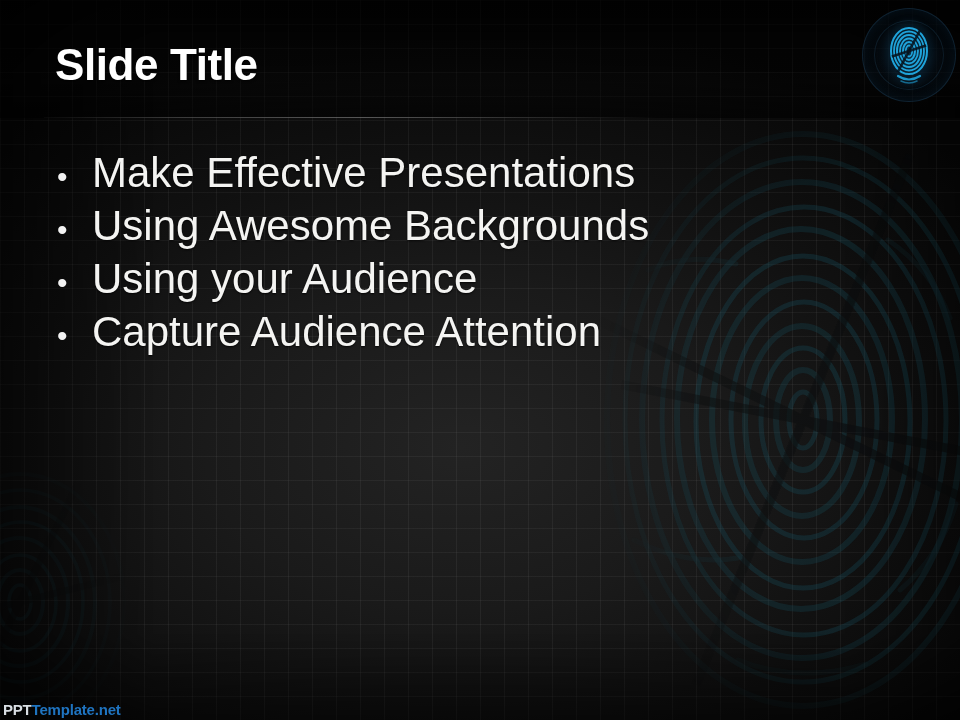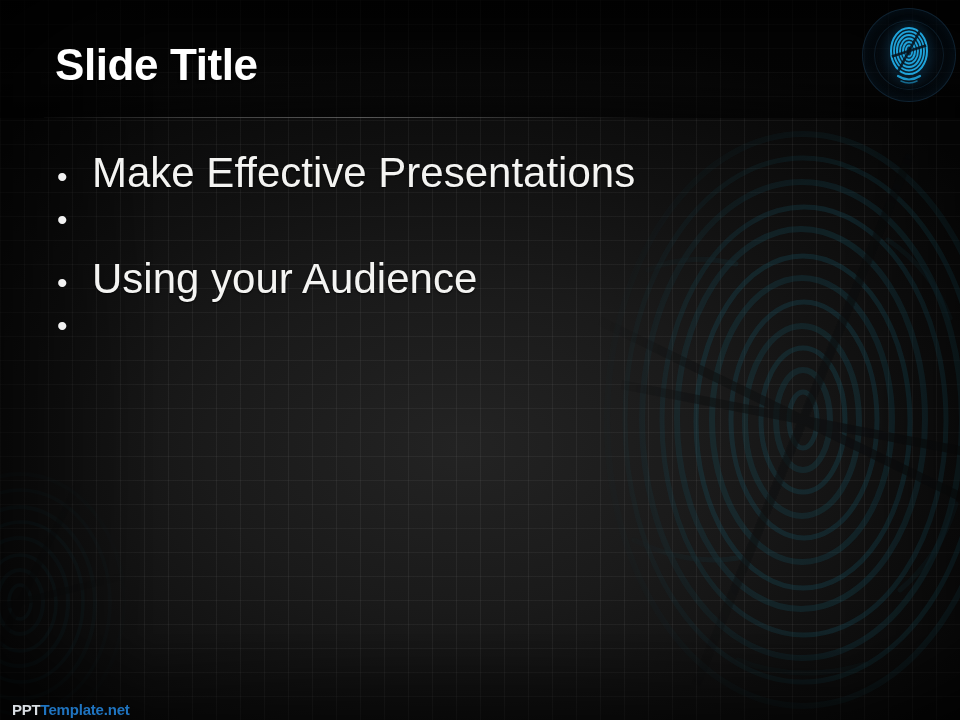--- a/index.html
+++ b/index.html
@@ -177,21 +177,21 @@
     font-size: 42px;
     color: #f4f4f2;
     line-height: 1;
     white-space: nowrap;
     text-shadow: 0 1px 2px rgba(0,0,0,0.8);
   }
 
   
   .footer-logo {
     position: absolute;
-    left: 12px;
+    left: 3px;
     bottom: 3px;
     font-size: 15px;
     font-weight: bold;
     letter-spacing: -0.2px;
     line-height: 1;
     white-space: nowrap;
   }
   .footer-logo .ppt { color: #d8dde2; }
   .footer-logo .tmpl { color: #1f74c0; }
 </style>
@@ -307,29 +307,31 @@
 
   <div class="bullets">
 
     <div class="bullet-row">
       <span class="bullet-dot">•</span>
       <span class="bullet-text">Make Effective Presentations</span>
     </div>
 
     <div class="bullet-row">
       <span class="bullet-dot">•</span>
+      <span class="bullet-text">Using Awesome Backgrounds</span>
     </div>
 
     <div class="bullet-row">
       <span class="bullet-dot">•</span>
       <span class="bullet-text">Using your Audience</span>
     </div>
 
     <div class="bullet-row">
       <span class="bullet-dot">•</span>
+      <span class="bullet-text">Capture Audience Attention</span>
     </div>
 
   </div>
 
   <div class="footer-logo">
     <span class="ppt">PPT</span><span class="tmpl">Template.net</span>
   </div>
 
 </div>
 

